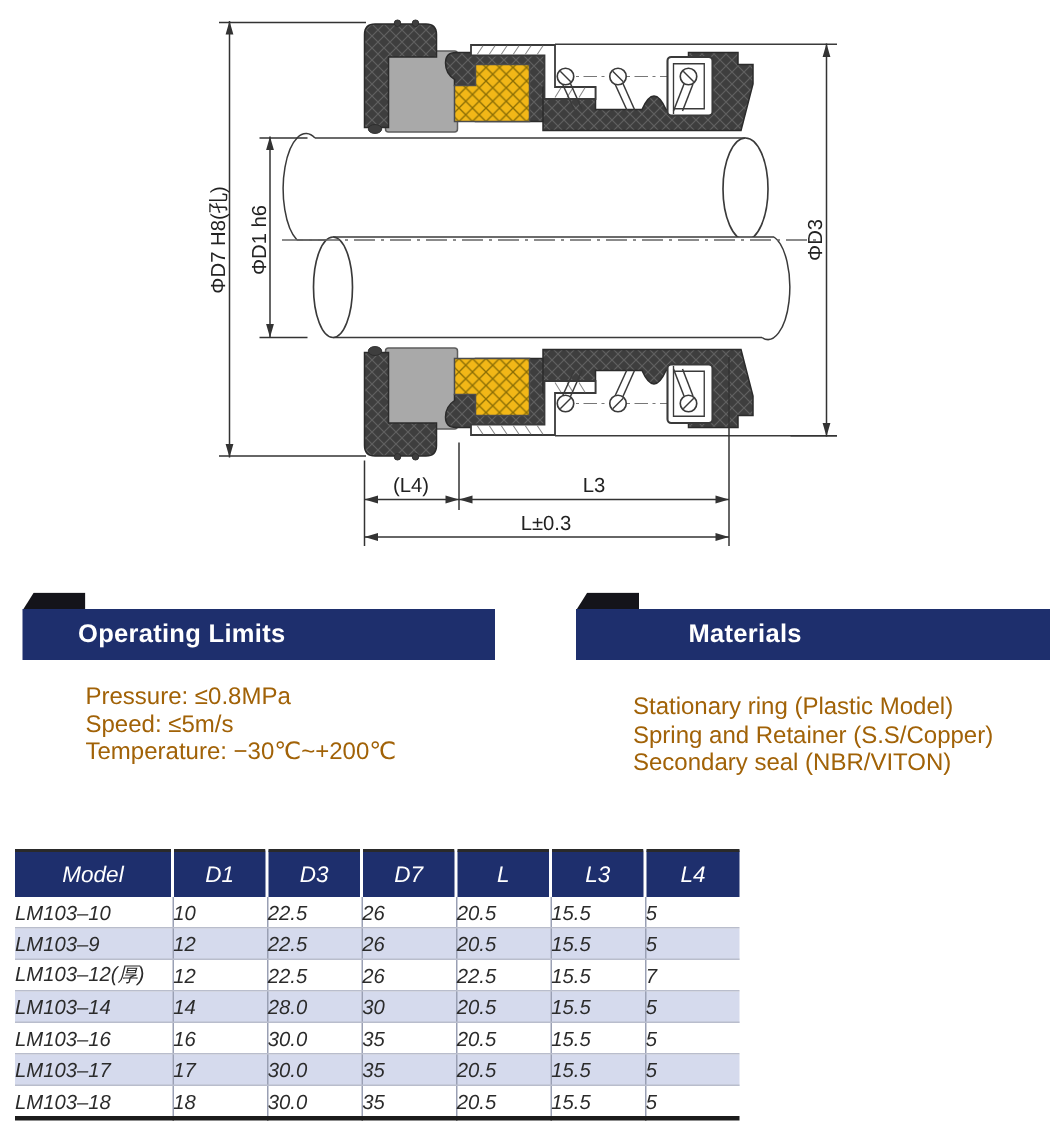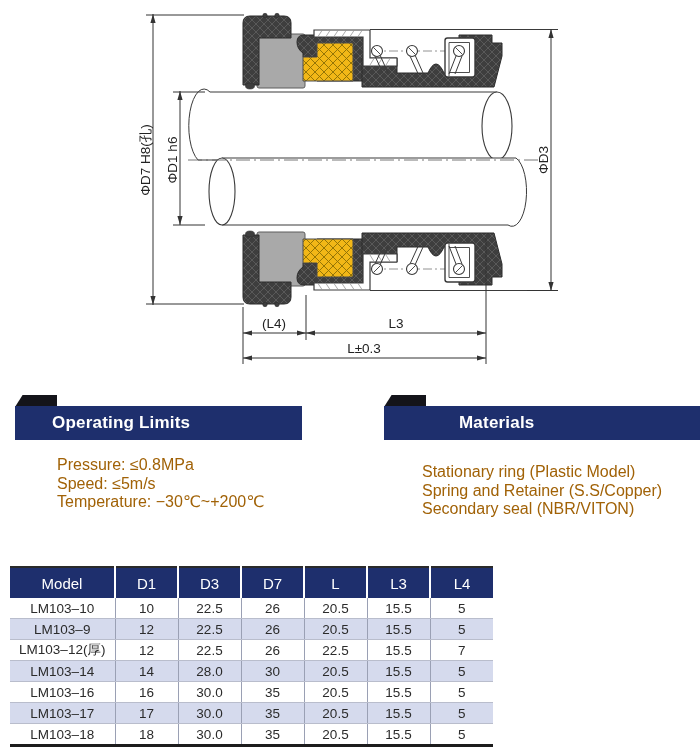--- a/index.html
+++ b/index.html
@@ -10,25 +10,25 @@
   
   .secbar{position:absolute;height:34px;background:#1e2f6d;color:#fff;
           display:flex;align-items:center;}
   .secbar .title{font-size:17px;font-weight:bold;letter-spacing:.2px;}
   .flag{position:absolute;height:12px;background:#14141a;
         clip-path:polygon(18% 0,100% 0,100% 100%,0 100%);}
   .sec-text{position:absolute;font-size:16px;color:#a16207;line-height:18.5px;}
 
   
   .spec{position:absolute;left:10px;top:566px;width:483px;border-collapse:collapse;
-        table-layout:fixed;border-top:2px solid #2a2a2a;border-bottom:3px solid #1c1c1c;}
+        table-layout:fixed;border-top:2px solid #2a2a2a;border-bottom:3px solid #1c1c1c;font-style:italic;}
   .spec th{background:#1e2f6d;color:#fff;font-size:15px;font-weight:normal;
            height:30px;text-align:center;border-right:2px solid #fff;padding:0;}
   .spec th:last-child{border-right:none;}
-  .spec td{height:20px;font-size:13.5px;color:#2b2b2b;text-align:center;padding:0;
+  .spec td{height:20px;font-size:13.5px;color:#2b2b2b;padding:0;
            border-right:1px solid #9aa0b4;border-bottom:1px solid #b9bdcc;}
   .spec td:last-child{border-right:none;}
   .spec tr.alt td{background:#d5daed;}
 </style>
 </head>
 <body>
 
 <div class="page">
 
   <svg width="700" height="392" viewBox="0 0 700 392" style="position:absolute;left:0;top:0;">
@@ -140,21 +140,21 @@
       <text x="150" y="160" transform="rotate(-90 150 160)">ΦD7 H8(孔)</text>
       <text x="177" y="160" transform="rotate(-90 177 160)">ΦD1 h6</text>
       <text x="548" y="160" transform="rotate(-90 548 160)">ΦD3</text>
       <text x="274" y="328">(L4)</text>
       <text x="396" y="328">L3</text>
       <text x="364" y="353">L±0.3</text>
     </g>
   </svg>
 
   <div class="flag" style="left:15px;top:395px;width:42px;"></div>
-  <div class="secbar" style="left:15px;top:406px;width:287px;text-align:center;">
+  <div class="secbar" style="left:15px;top:406px;width:315px;text-align:center;">
     <span class="title" style="margin-left:37px;">Operating Limits</span>
   </div>
   <div class="sec-text" style="left:57px;top:456px;">
     <div>Pressure: ≤0.8MPa</div>
     <div>Speed: ≤5m/s</div>
     <div>Temperature: −30℃~+200℃</div>
   </div>
 
   <div class="flag" style="left:384px;top:395px;width:42px;"></div>
   <div class="secbar" style="left:384px;top:406px;width:312px;padding-left:36px;">

